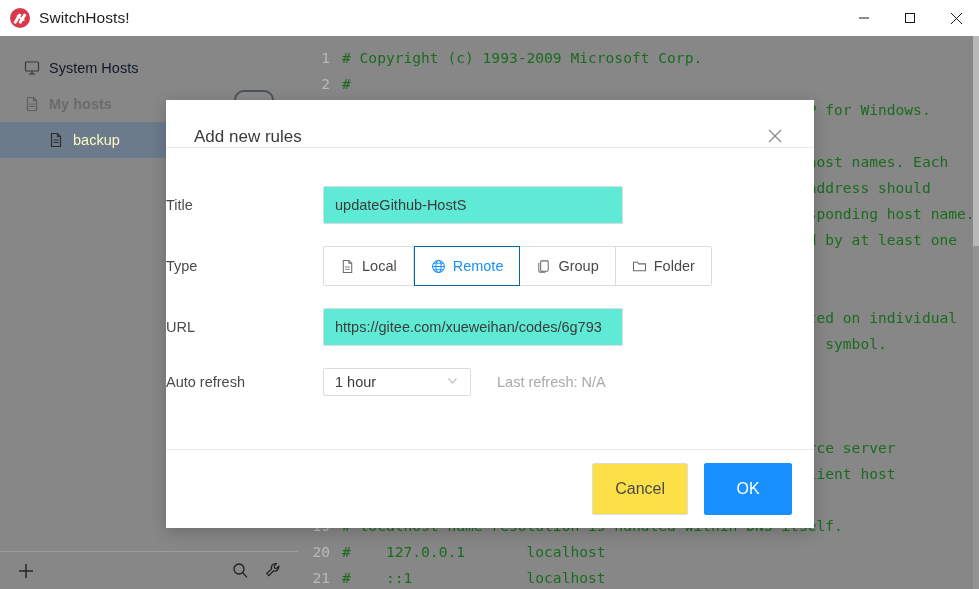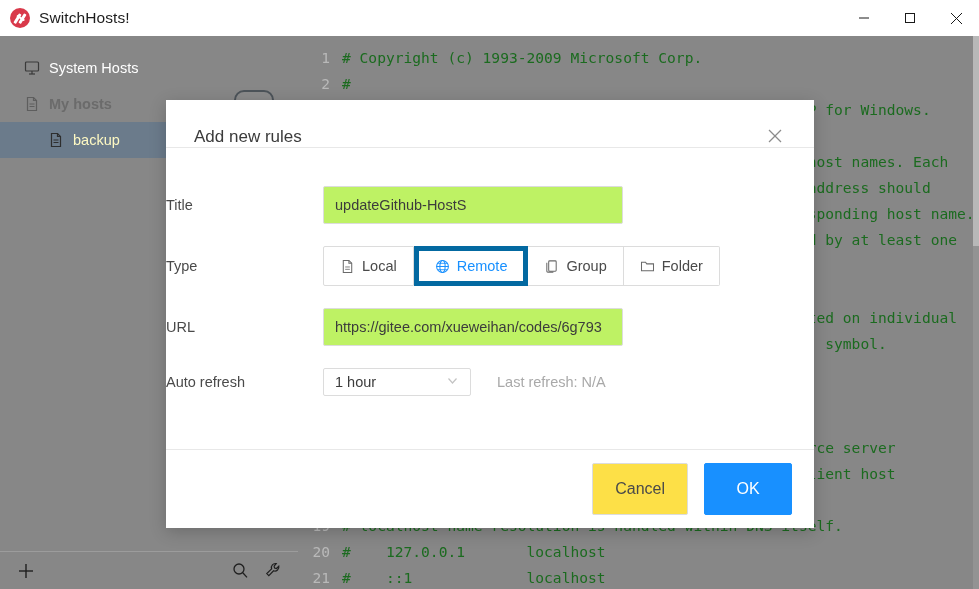--- a/index.html
+++ b/index.html
@@ -50,21 +50,21 @@
 
   
   .sidebar {
     position: absolute; top: 36px; left: 0;
     width: 298px; height: 553px;
     background: #878787;
   }
   .side-list { padding-top: 14px; }
   .side-item {
     height: 36px; display: flex; align-items: center;
-    padding-left: 24px; font-size: 14.5px; color: #ffffff;
+    padding-left: 24px; font-size: 14.5px; color: #0f172a;
   }
   .side-item.dim { color: #6b6b6b; font-weight: bold; }
   .side-item.active { background: #6b7b8b; color: #fef9c3; padding-left: 48px; }
   .side-icon {
     width: 16px; height: 16px; margin-right: 9px;
     flex: none; display: flex; align-items: center; justify-content: center;
   }
   .side-icon svg { display: block; }
   .side-toggle {
     position: absolute; right: 24px; top: 54px;
@@ -131,37 +131,37 @@
   .frow { display: flex; align-items: center; margin-bottom: 22px; }
   .flabel {
     width: 157px; text-align: left; padding-right: 28px;
     font-size: 14.5px; color: #4a4a4a;
   }
   .ftext {
     width: 300px; height: 38px;
     border: 1px solid #dcdcdc; border-radius: 2px;
     padding: 0 11px; font-size: 14.5px; color: #3c3c3c;
     font-family: "Liberation Sans", sans-serif;
-    background: #bef264; outline: none; overflow: hidden;
+    background: #5eead4; outline: none; overflow: hidden;
     white-space: nowrap; display: flex; align-items: center;
   }
   .seg {
     display: flex; height: 40px;
   }
   .seg-btn {
     display: flex; align-items: center; justify-content: center;
     gap: 7px; padding: 0 16px; height: 40px;
     border: 1px solid #dcdcdc; border-left-width: 0;
     font-size: 14.5px; color: #4a4a4a; background: #fff;
     white-space: nowrap;
   }
   .seg-btn:first-child { border-left-width: 1px; border-radius: 2px 0 0 2px; }
   .seg-btn:last-child { border-radius: 0 2px 2px 0; }
   .seg-btn.sel {
-    color: #1890ff; border: 5px solid #0369a1; z-index: 2;
+    color: #1890ff; border: 1px solid #0369a1; z-index: 2;
     position: relative;
   }
   .seg-btn svg { display: block; }
   .select {
     width: 148px; height: 28px; border: 1px solid #dcdcdc; border-radius: 2px;
     display: flex; align-items: center; padding: 0 11px;
     font-size: 14.5px; color: #3c3c3c; background: #fff;
   }
   .select .caret { margin-left: auto; color: #c3c3c3; }
   .lastref { margin-left: 26px; font-size: 14.5px; color: #a9a9a9; }

